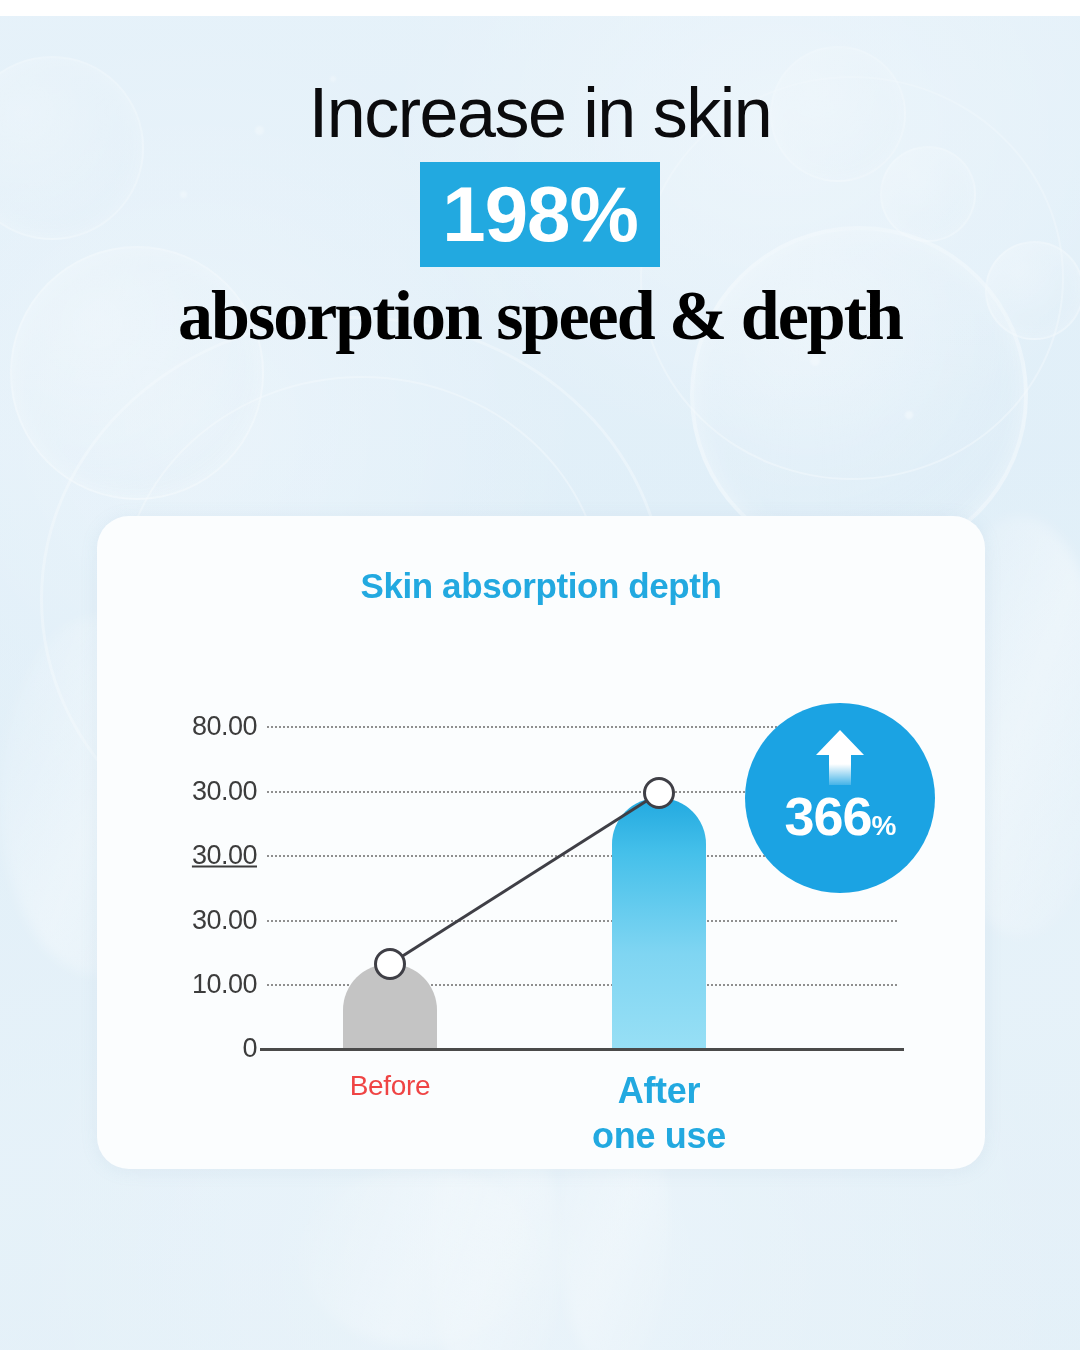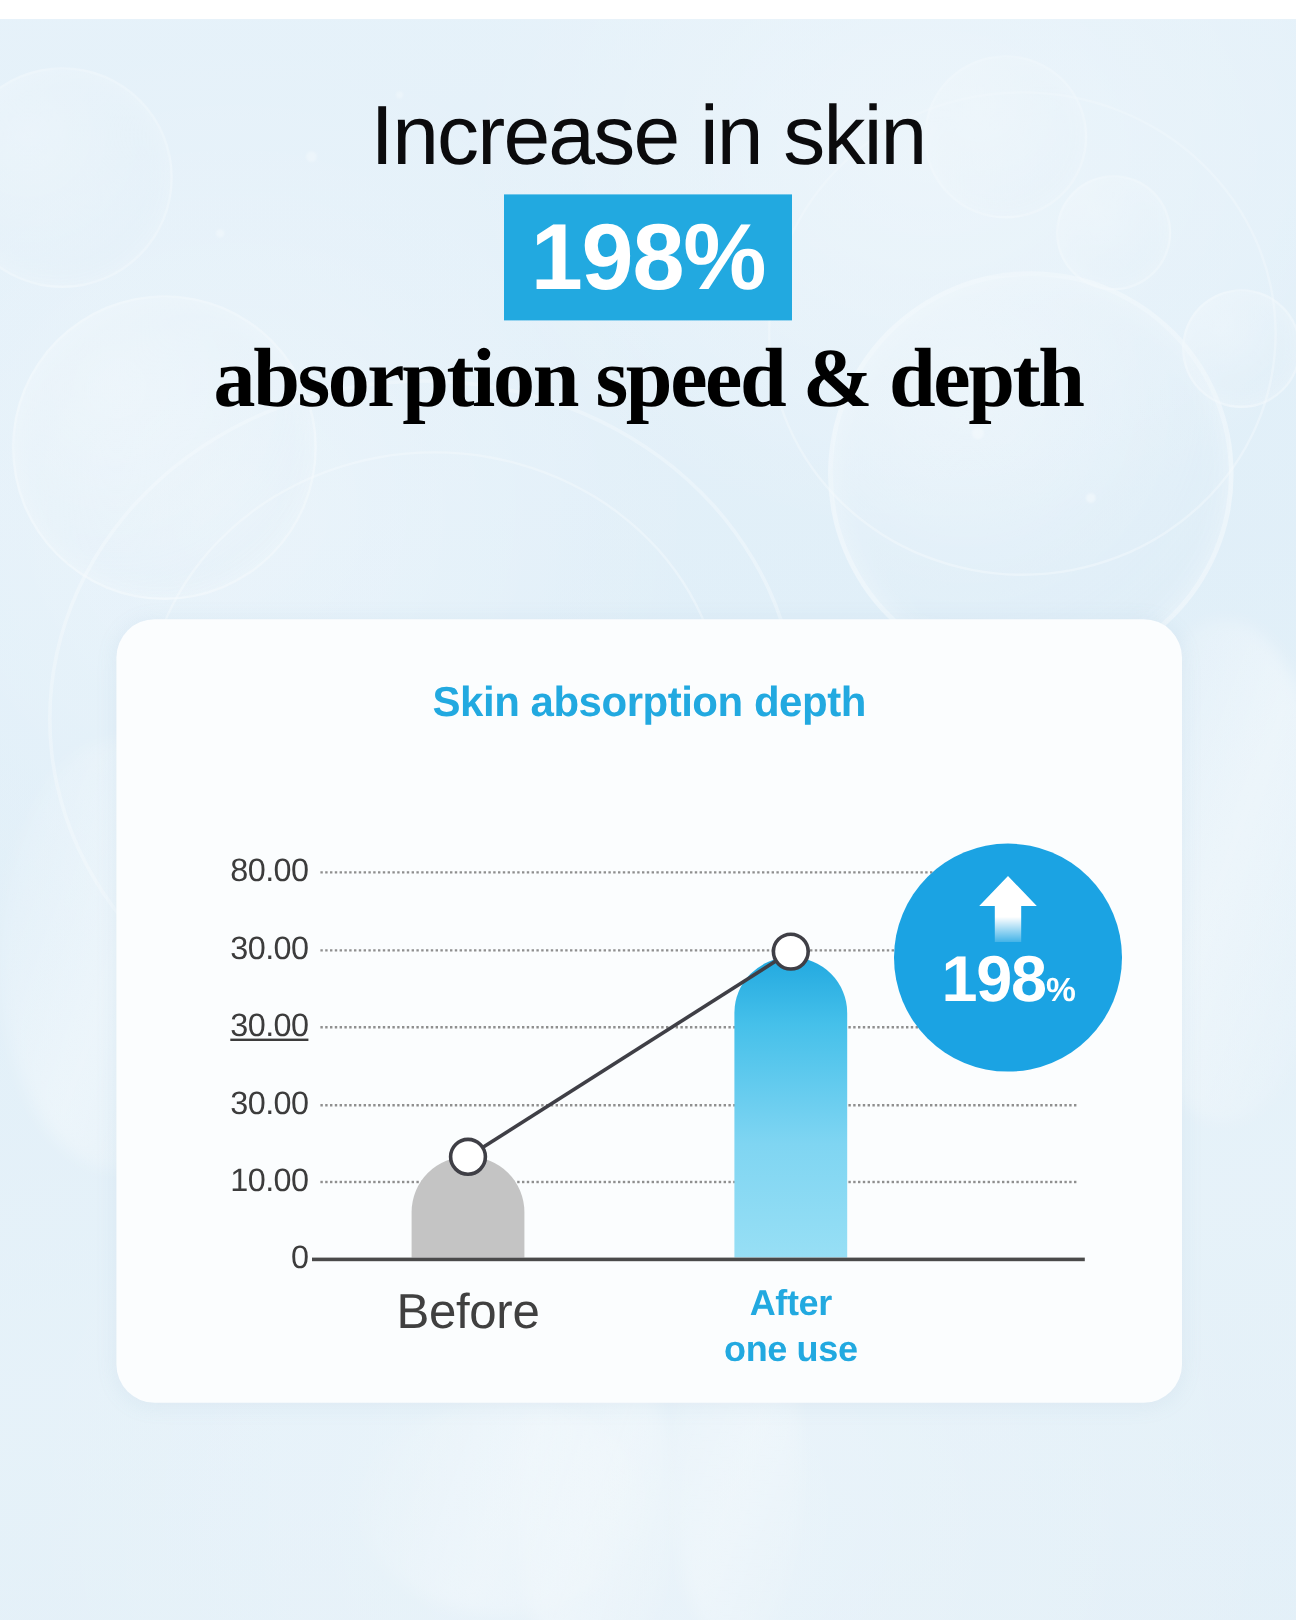--- a/index.html
+++ b/index.html
@@ -199,27 +199,27 @@
   }
 
   .xlabel {
     position: absolute;
     text-align: center;
     transform: translateX(-50%);
     line-height: 1.25;
     white-space: nowrap;
   }
   .xlabel-before {
-    font-size: 41px;
+    font-size: 28px;
     font-weight: 400;
-    color: #404040;
+    color: #ef4444;
     letter-spacing: -0.3px;
   }
   .xlabel-after {
-    font-size: 30px;
+    font-size: 36px;
     font-weight: 700;
     color: #22a9e0;
     letter-spacing: -0.3px;
   }
 
   
   .badge {
     position: absolute;
     left: 745px;
     top: 687px;
@@ -331,17 +331,17 @@
       <defs>
         <linearGradient id="arrGrad" x1="0" y1="0" x2="0" y2="1">
           <stop offset="0%" stop-color="#ffffff" stop-opacity="1"></stop>
           <stop offset="62%" stop-color="#ffffff" stop-opacity="1"></stop>
           <stop offset="100%" stop-color="#ffffff" stop-opacity="0.18"></stop>
         </linearGradient>
       </defs>
       <path d="M28 1 L52 26 L39 26 L39 56 L17 56 L17 26 L4 26 Z" fill="url(#arrGrad)"></path>
     </svg>
     <div class="badge-value">
-      <span class="badge-num">198</span><span class="badge-pct">%</span>
+      <span class="badge-num">366</span><span class="badge-pct">%</span>
     </div>
   </div>
 
 </div>
 
 </body></html>

